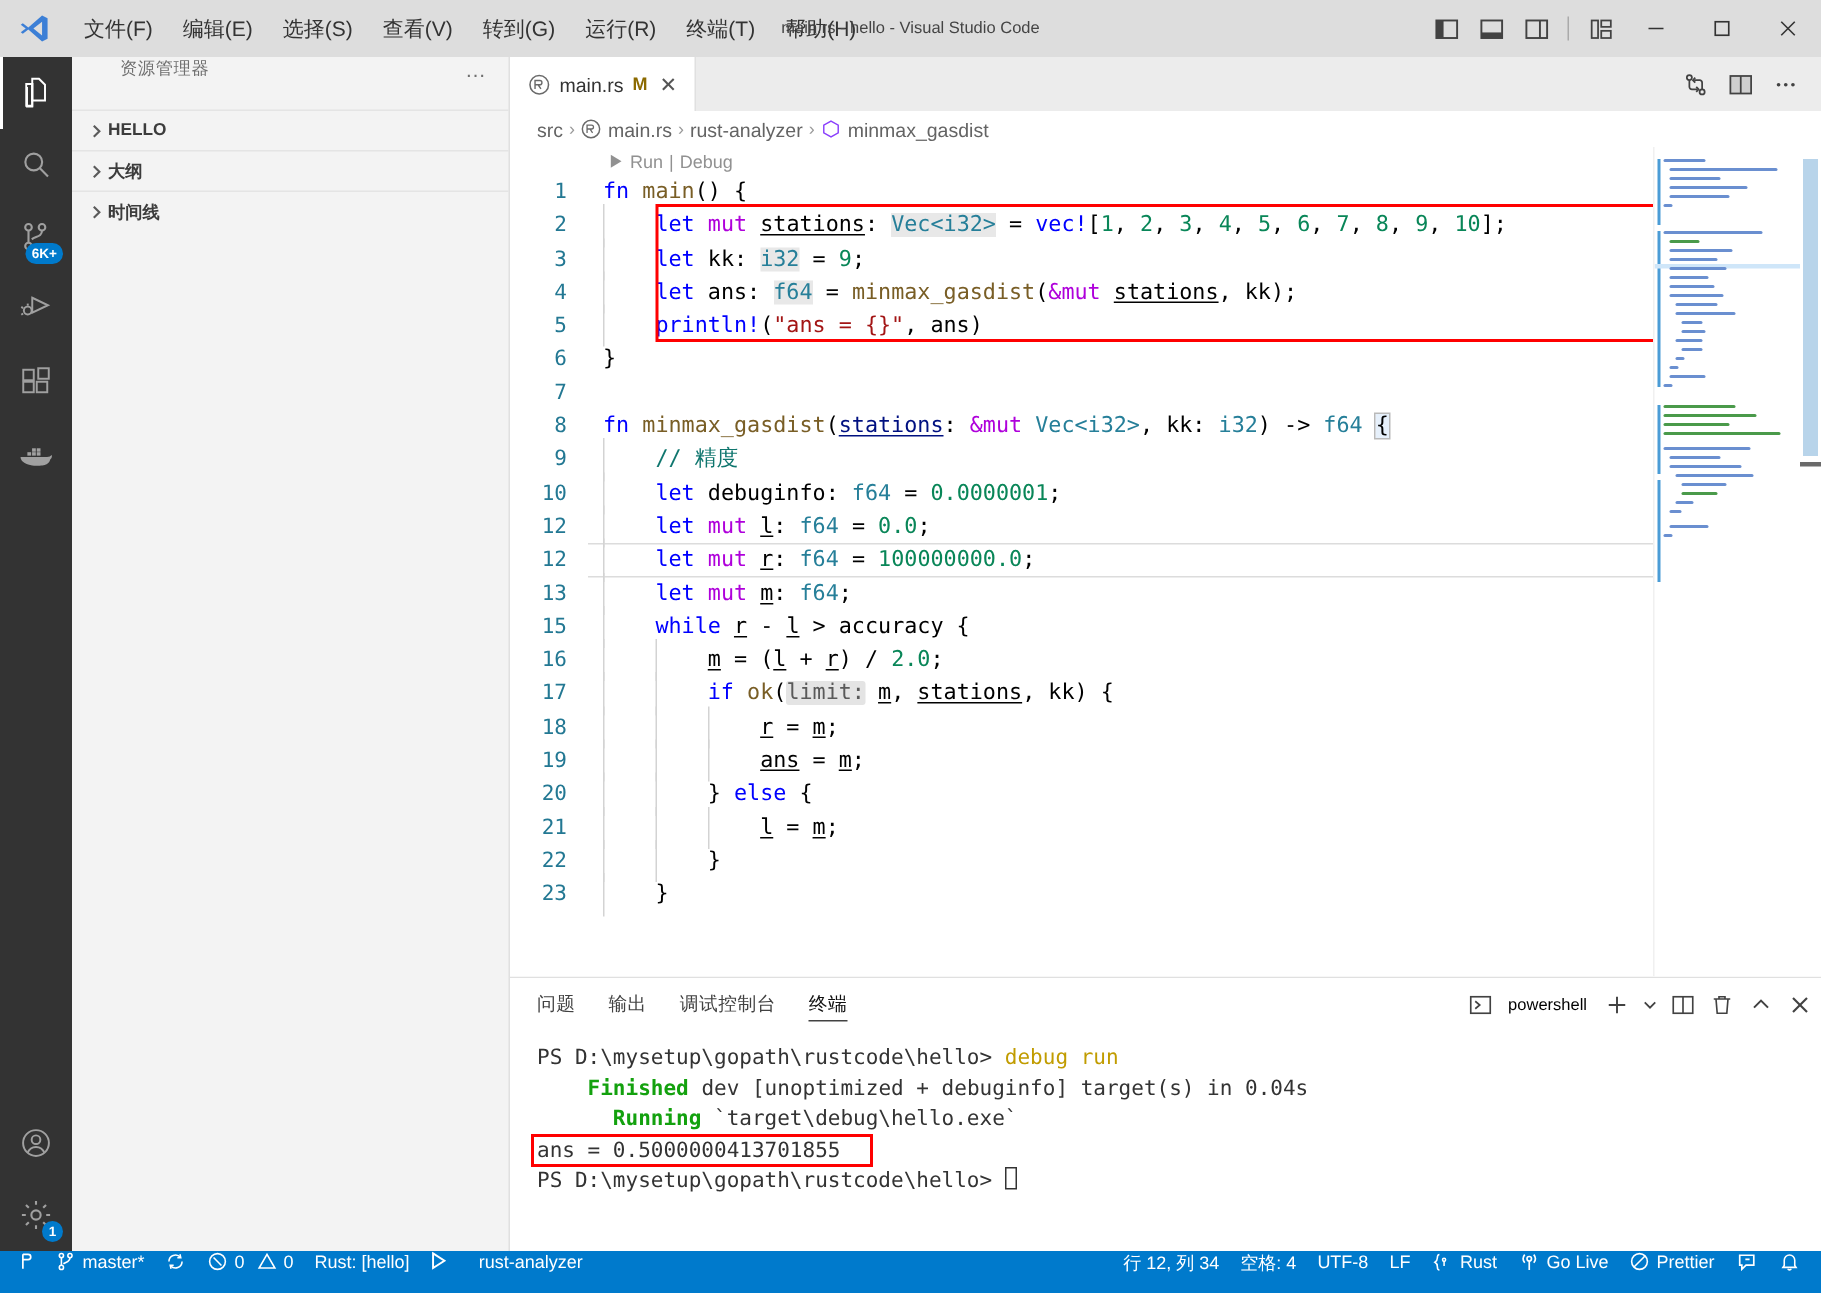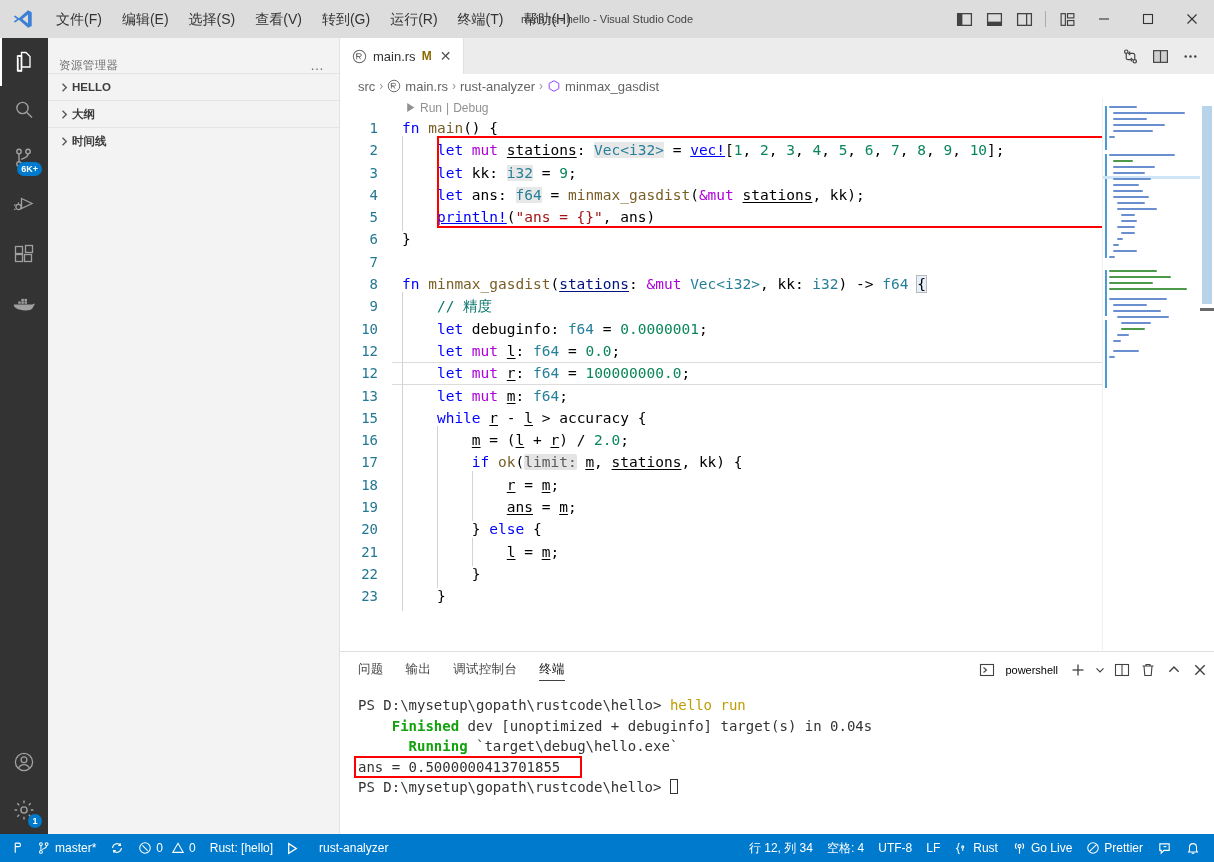--- a/index.html
+++ b/index.html
@@ -55,21 +55,21 @@
     border-radius: 9px; font-size: 9px; line-height: 14px; height: 14px; min-width: 14px;
     padding: 0 4px; text-align: center; font-weight: bold;
   }
 
   
   .sidebar {
     width: 292px; flex: 0 0 292px; background: #f3f3f3;
     display: flex; flex-direction: column; border-right: 1px solid #e0e0e0;
   }
   .sb-header {
-    height: 35px; display: flex; align-items: flex-end; padding: 0 8px 0 11px;
+    height: 35px; display: flex; align-items: flex-start; padding: 0 8px 0 32px;
     font-size: 11.5px; color: #6f6f6f; letter-spacing: .4px;
   }
   .sb-title { flex: 1 1 auto; }
   .sb-more { padding: 0 6px; color: #6f6f6f; cursor: pointer; font-size: 14px; letter-spacing: 1px; }
   .sb-section {
     height: 27px; display: flex; align-items: center; padding-left: 8px;
     font-size: 11.5px; font-weight: bold; color: #3c3c3c; cursor: pointer;
     border-top: 1px solid #e4e4e4;
   }
   .sb-section:first-of-type { border-top: none; }
@@ -134,21 +134,21 @@
   }
 
   
   .kw    { color: #0000ff; }
   .kw2   { color: #af00db; }
   .fnn   { color: #795e26; }
   .typ   { color: #267f99; }
   .num   { color: #098658; }
   .str   { color: #a31515; }
   .cmt   { color: #0f766e; }
-  .mac   { color: #0000ff; text-decoration: underline; }
+  .mac   { color: #0000ff; }
   .plain { color: #000000; }
   .param { color: #001080; }
   .mutu  { text-decoration: underline; text-underline-offset: 2px; }
   .inlay { background: #e4e4e4; color: #5a5a5a; border-radius: 2px; }
   .hintbg { background: #e8e8e8; }
   .brmatch { outline: 1px solid #b9b9b9; background: #e6f0fb; }
 
   .redbox {
     position: absolute; border: 2px solid #ff0000; pointer-events: none; z-index: 6;
   }
@@ -190,21 +190,21 @@
   .t-green { color: #13a10e; font-weight: bold; }
   .t-yellow { color: #c19c00; }
   .t-cursor { display: inline-block; width: 8px; height: 15px; border: 1px solid #333; vertical-align: -2px; }
 
   
   .statusbar {
     height: 28px; flex: 0 0 28px; background: #007acc; color: #ffffff;
     display: flex; align-items: center; font-size: 12px;
   }
   .st-item {
-    height: 28px; display: flex; align-items: center; gap: 4px;
+    height: 28px; display: flex; gap: 4px;
     padding: 0 7px; cursor: pointer; white-space: nowrap;
   }
   .st-right { margin-left: auto; display: flex; align-items: center; }
   svg { display: block; }
 </style>
 </head>
 <body>
 
 <div class="app">
 
@@ -709,21 +709,21 @@
             <span class="pa-btn">
               <svg width="14" height="14" viewBox="0 0 12 12" stroke="#424242" stroke-width="1.2">
                   <line x1="2" y1="2" x2="10" y2="10"></line>
                   <line x1="10" y1="2" x2="2" y2="10"></line>
                 </svg>
             </span>
           </div>
         </div>
 
         <div class="terminal">
-          <div class="tline"><span>PS D:\mysetup\gopath\rustcode\hello&gt; </span><span class="t-yellow">hello run</span></div>
+          <div class="tline"><span>PS D:\mysetup\gopath\rustcode\hello&gt; </span><span class="t-yellow">debug run</span></div>
           <div class="tline">    <span class="t-green">Finished</span><span> dev [unoptimized + debuginfo] target(s) in 0.04s</span></div>
           <div class="tline">    <span class="t-green">  Running</span><span> `target\debug\hello.exe`</span></div>
           <div class="tline" style="position:relative;"><span>ans = 0.5000000413701855</span><span class="redbox" style="left:-4px;top:-1px;width:228px;height:22px;"></span></div>
           <div class="tline"><span>PS D:\mysetup\gopath\rustcode\hello&gt; </span><span class="t-cursor"></span></div>
         </div>
       </div>
 
     </div>
   </div>
 

